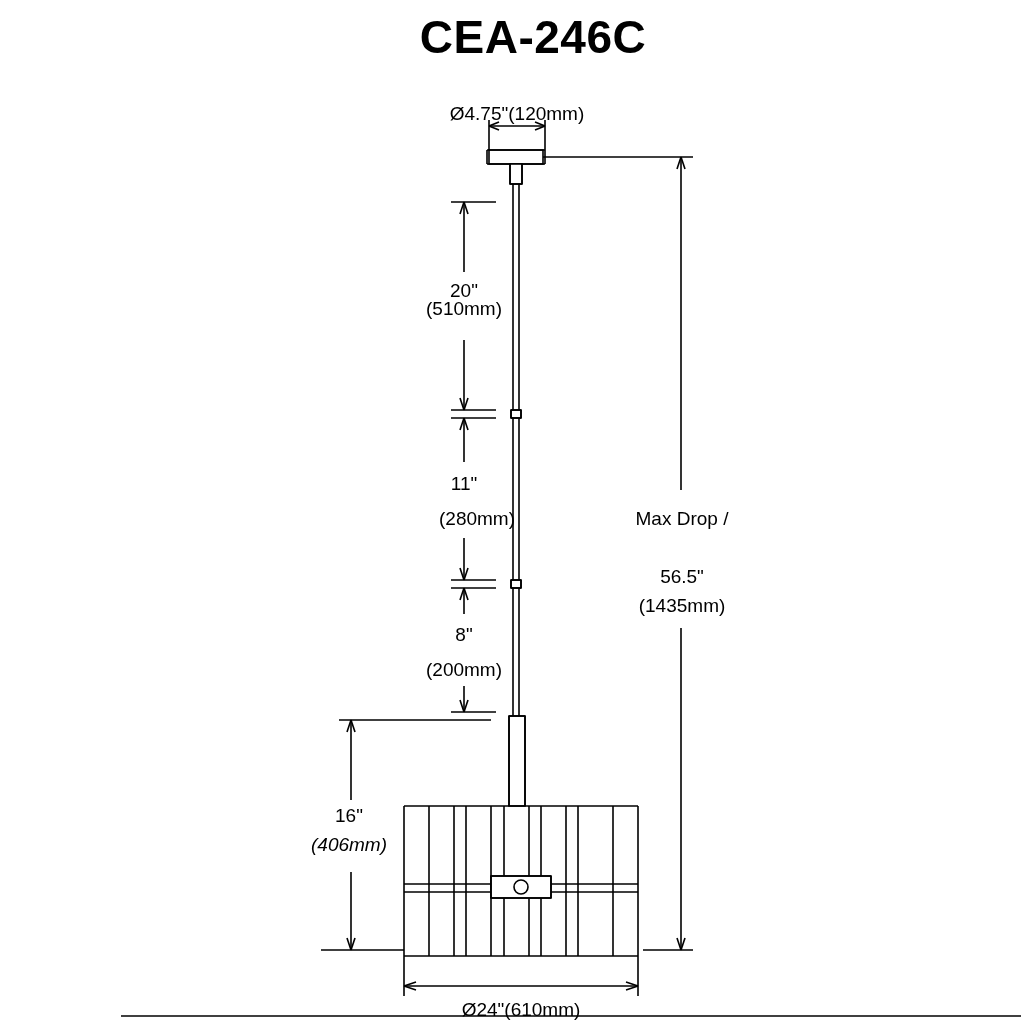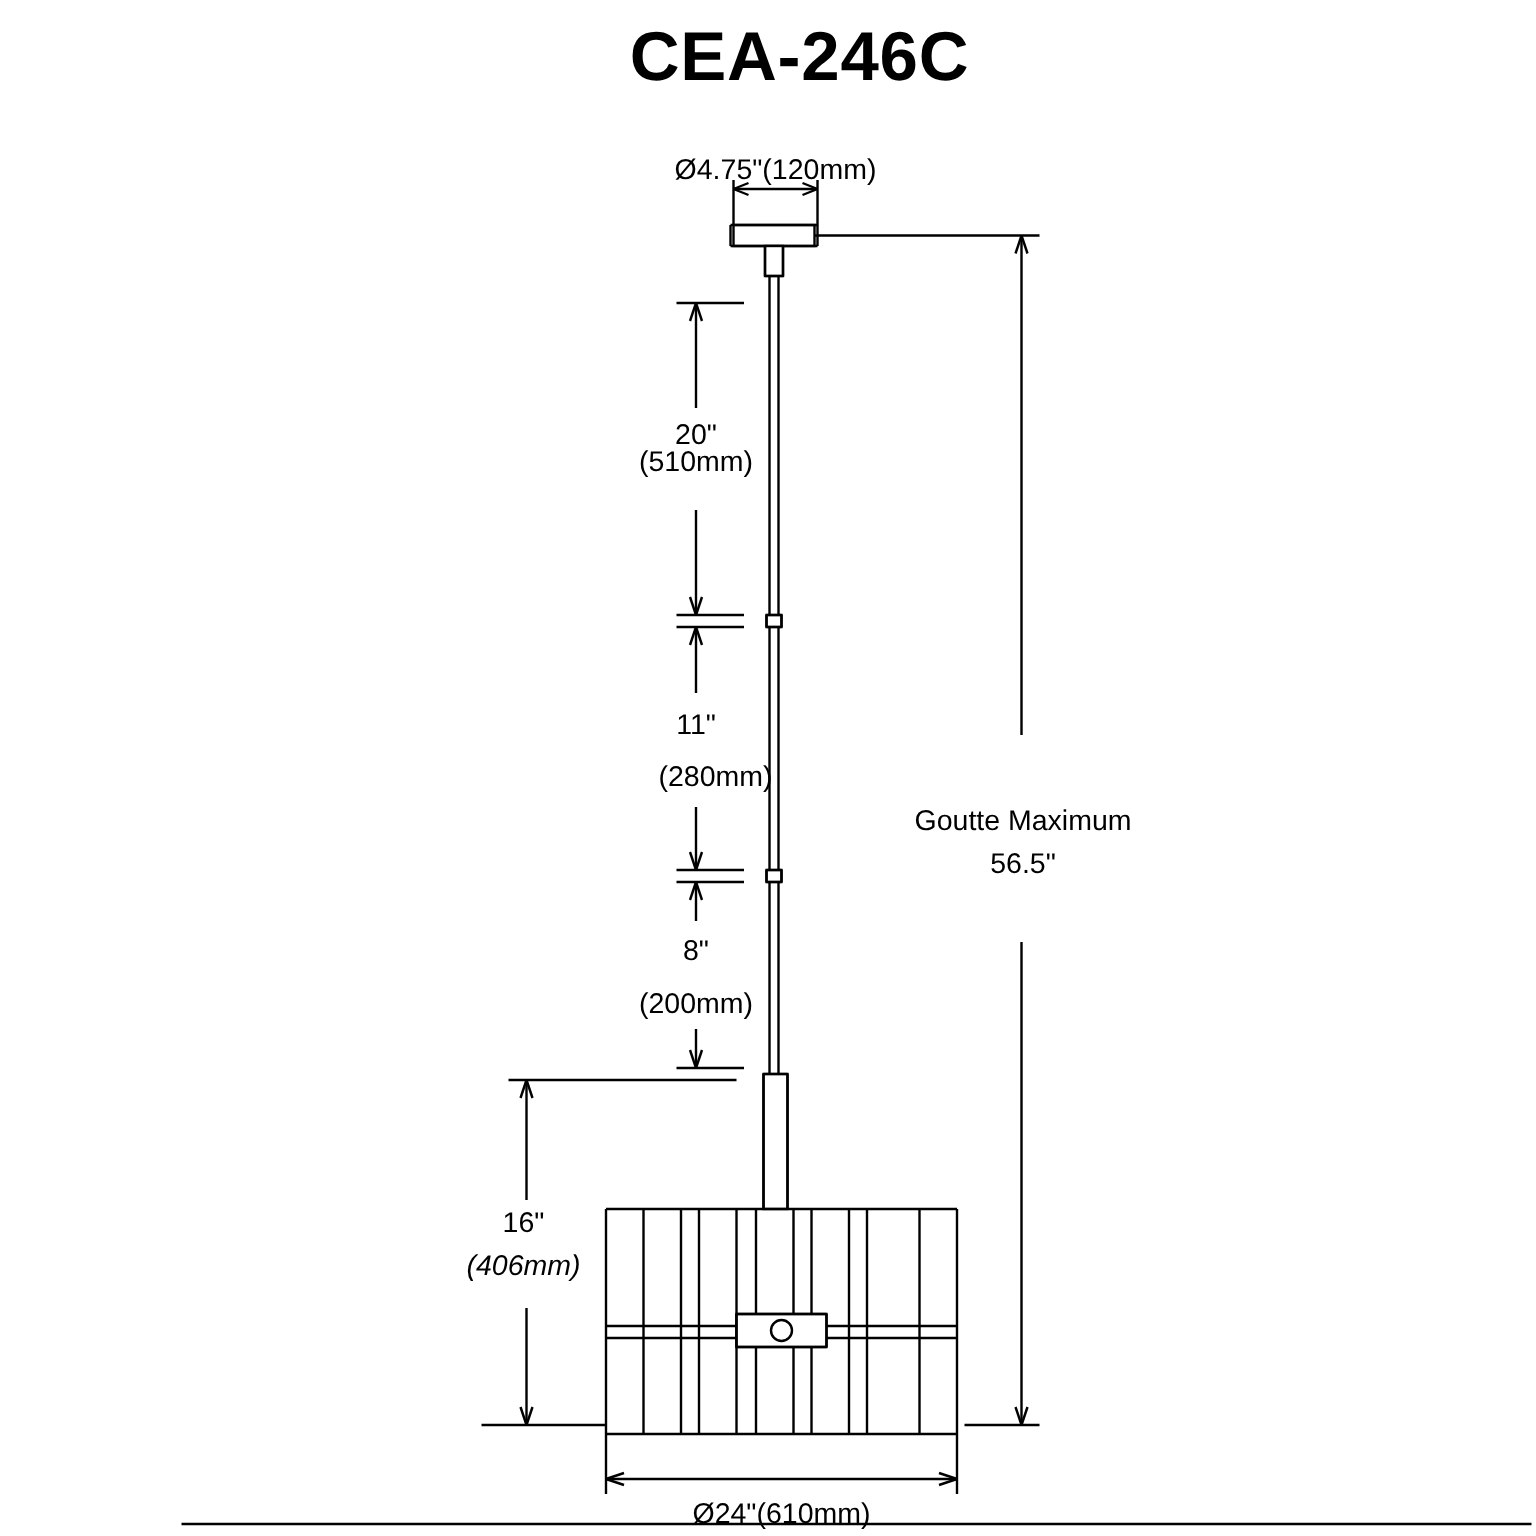--- a/index.html
+++ b/index.html
@@ -212,18 +212,19 @@
 
   <div class="lbl" style="left:383px; top:471px; width:120px;">11"</div>
   <div class="lbl" style="left:396px; top:506px; width:120px;">(280mm)</div>
 
   <div class="lbl" style="left:383px; top:622px; width:120px;">8"</div>
   <div class="lbl" style="left:383px; top:657px; width:120px;">(200mm)</div>
 
   <div class="lbl" style="left:268px; top:803px; width:120px;">16"</div>
   <div class="lbl" style="left:268px; top:832px; width:120px;font-style:italic;">(406mm)</div>
 
-  <div class="lbl" style="left:566px; top:535px; width:190px;">Goutte Maximum</div>
+  <div class="lbl" style="left:566px; top:506px; width:190px;">Max Drop /</div>
   <div class="lbl" style="left:566px; top:564px; width:190px;">56.5"</div>
+  <div class="lbl" style="left:566px; top:593px; width:190px;">(1435mm)</div>
 
   <div class="lbl" style="left:400px; top:997px; width:200px;">Ø24"(610mm)</div>
 
 </div>
 
 </body></html>

